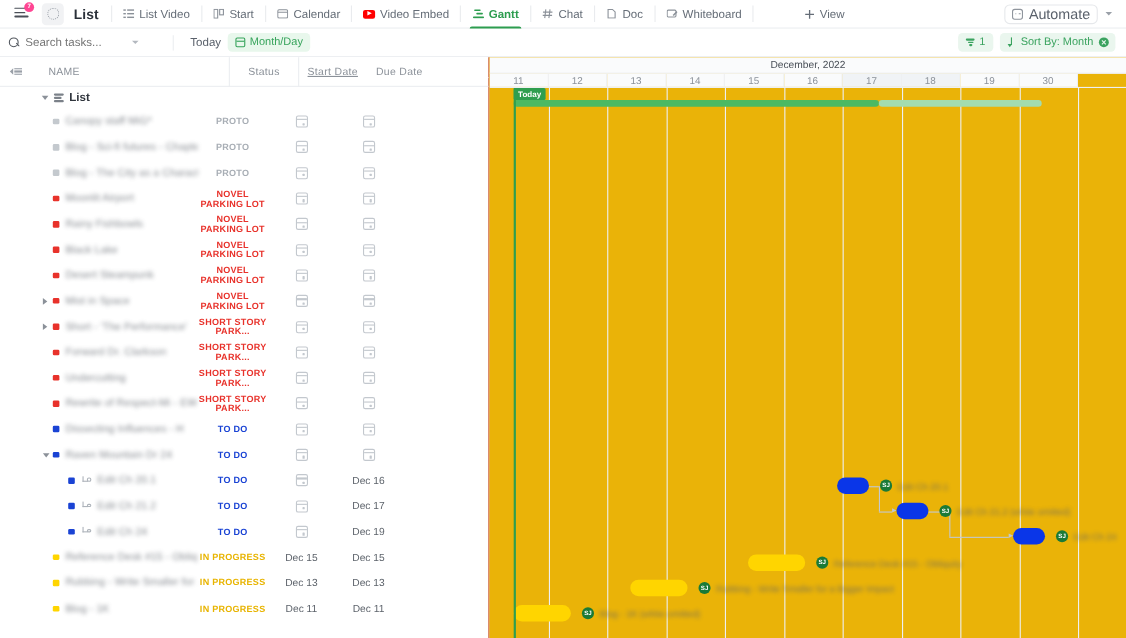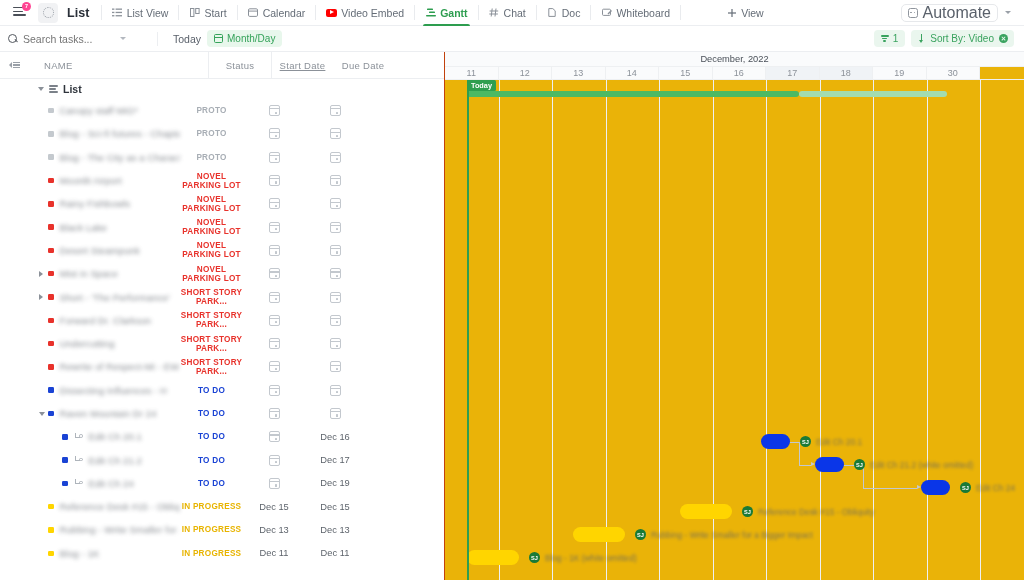--- a/index.html
+++ b/index.html
@@ -47,21 +47,21 @@
     content:""; position:absolute; left:7px; right:7px; bottom:0; height:2px; background:#2d9d4f; border-radius:2px 2px 0 0;
   }
   .tab svg { display:block; }
   .tab .ic { width:11px; height:11px; display:inline-flex; align-items:center; justify-content:center; }
   .yt { width:11px; height:8px; background:#ff0000; border-radius:2px; position:relative; }
   .yt::after { content:""; position:absolute; left:4px; top:1.8px; border-left:4px solid #fff; border-top:2.2px solid transparent; border-bottom:2.2px solid transparent;}
   .plus-view { color:#656d77;padding-left:44px; }
   .topnav-right { margin-left:auto; display:flex; align-items:center; padding-right:2px; }
   .automate {
     display:flex; align-items:center; gap:5px; border:1px solid #e6e8eb; border-radius:5px;
-    height:18px; padding:0 6px; font-size:16px; color:#5a616b; cursor:pointer; background:#fff;
+    height:18px; padding:0 6px; font-size:13px; color:#5a616b; cursor:pointer; background:#fff;
   }
   .robot { width:10px;height:10px;border:1.2px solid #8f959d;border-radius:2.5px; position:relative;}
   .robot::before{content:"";position:absolute;left:1.6px;top:3px;width:1.4px;height:1.4px;background:#8f959d;border-radius:50%;}
   .robot::after{content:"";position:absolute;right:1.6px;top:3px;width:1.4px;height:1.4px;background:#8f959d;border-radius:50%;}
   .chev { width:0;height:0;border-left:3px solid transparent;border-right:3px solid transparent;border-top:3.6px solid #9aa0a8; margin-left:7px; margin-right:3px; cursor:pointer;}
 
   
   .toolbar {
     height:26px; display:flex; align-items:center; padding:0 8px;
     border-bottom:1px solid #eceef1; background:#fff; gap:0;
@@ -216,21 +216,21 @@
       <span class="ic">
         <svg width="10" height="9" viewBox="0 0 10 9">
             <rect x="0" y="0.5" width="2.4" height="1.3" fill="#8b9199"></rect>
             <rect x="3.6" y="0.5" width="6.4" height="1.3" fill="#8b9199"></rect>
             <rect x="0" y="3.8" width="2.4" height="1.3" fill="#8b9199"></rect>
             <rect x="3.6" y="3.8" width="6.4" height="1.3" fill="#8b9199"></rect>
             <rect x="0" y="7.1" width="2.4" height="1.3" fill="#8b9199"></rect>
             <rect x="3.6" y="7.1" width="6.4" height="1.3" fill="#8b9199"></rect>
           </svg>
       </span>
-      <span>List View</span>
+      <span>List Video</span>
     </div>
     <div class="navsep"></div>
 
     <div class="tab">
       <span class="ic">
         <svg width="10" height="9" viewBox="0 0 10 9">
             <rect x="0.5" y="0.5" width="3.4" height="8" fill="none" stroke="#8b9199" stroke-width="1"></rect>
             <rect x="5.7" y="0.5" width="3.4" height="5" fill="none" stroke="#8b9199" stroke-width="1"></rect>
           </svg>
       </span>
@@ -339,21 +339,21 @@
       <div class="filter-pill">
         <span class="filter-ic">
             <i></i>
             <i></i>
             <i></i>
           </span>
         <span>1</span>
       </div>
       <div class="sort-pill">
         <span class="sort-arrow"></span>
-        <span>Sort By: Video</span>
+        <span>Sort By: Month</span>
         <span class="close-circ"></span>
       </div>
     </div>
   </div>
 
   <div class="body">
 
     <div class="left-pane">
       <div class="thead">
         <div class="collapse-ic">

